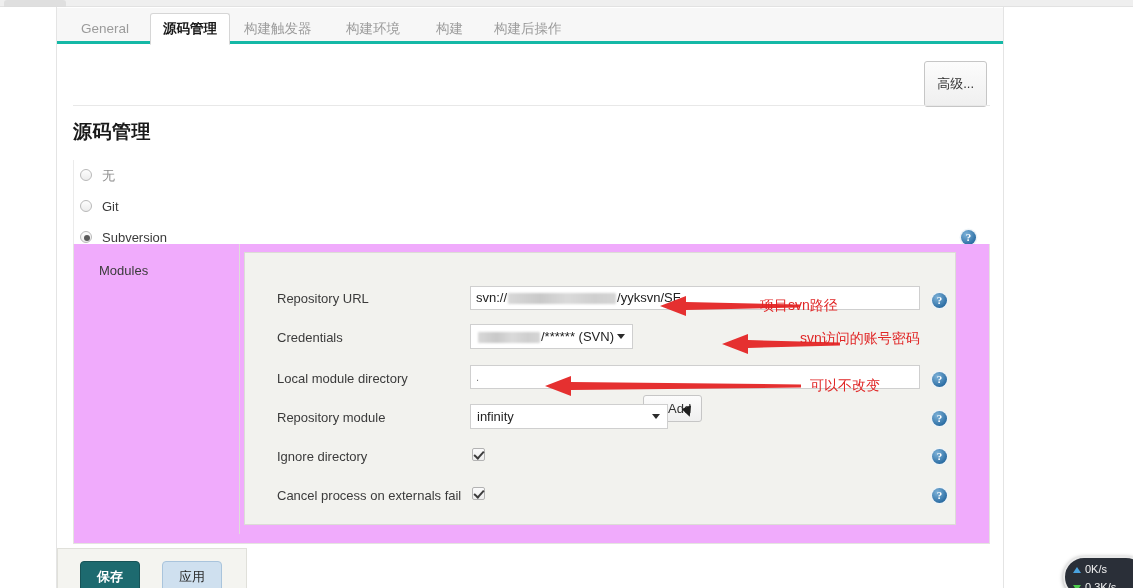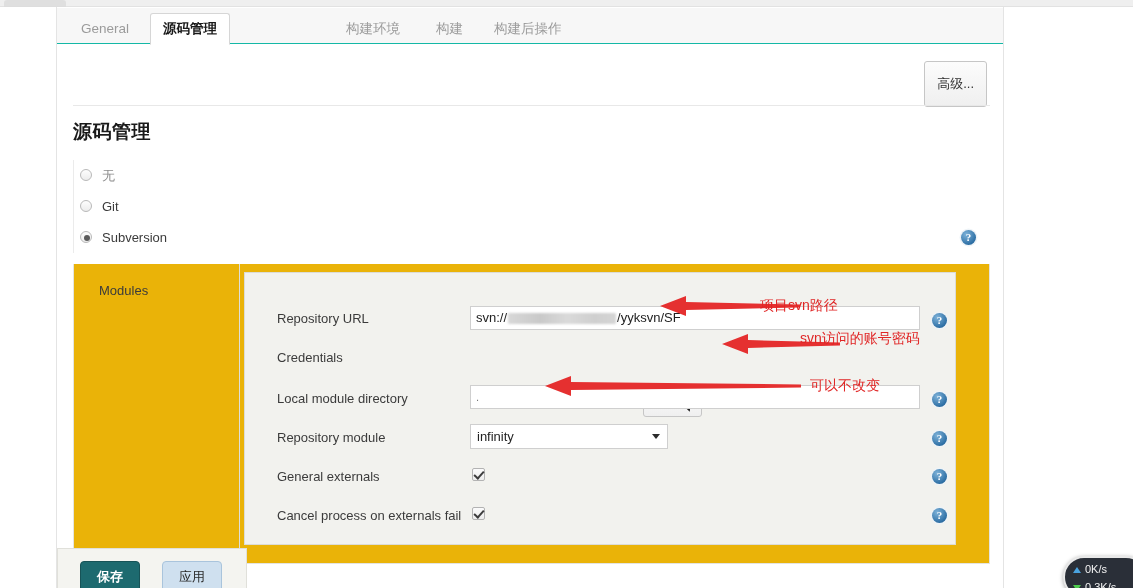--- a/index.html
+++ b/index.html
@@ -39,21 +39,21 @@
   .page-right-edge {
     position: absolute; left: 1003px; top: 7px; width: 1px; height: 581px;
     background: #e4e4e4;
   }
 
   
   .tabbar {
     position: absolute; left: 57px; top: 8px;
     width: 946px; height: 36px;
     background: #f7f7f7;
-    border-bottom: 1px solid #14b8a6;
+    border-bottom: 3px solid #14b8a6;
   }
   .tab {
     position: absolute; top: 6px; height: 30px;
     line-height: 30px;
     padding: 0 12px;
     font-size: 13.5px;
     color: #9b9b9b;
     white-space: nowrap;
     cursor: pointer;
   }
@@ -136,23 +136,23 @@
     font-size: 11px; font-weight: bold;
     line-height: 15px; text-align: center;
     display: inline-block;
     font-family: "Liberation Serif", serif;
     cursor: pointer;
     box-shadow: 0 0 0 1.5px #eef3f7;
   }
 
   
   .scm-panel {
-    position: absolute; left: 73px; top: 264px;
+    position: absolute; left: 73px; top: 244px;
     width: 917px; height: 300px;
-    background: #eab308;
+    background: #f0abfc;
     border: 1px solid #e4e4e0;
     border-top: none;
   }
   .modules-label {
     position: absolute; left: 25px; top: 19px;
     font-size: 13px; color: #3b3b3b;
   }
   .modules-sep {
     position: absolute; left: 165px; top: 0; width: 1px; height: 290px;
     background: #dedeD8;
@@ -350,20 +350,21 @@
     <div class="chrome-tab"></div>
   </div>
   <div class="chrome-gap"></div>
 
   <div class="page"></div>
   <div class="page-right-edge"></div>
 
   <div class="tabbar">
     <div class="tab" style="left:12px;">General</div>
     <div class="tab active" style="left:93px;">源码管理</div>
+    <div class="tab" style="left:175px;">构建触发器</div>
     <div class="tab" style="left:277px;">构建环境</div>
     <div class="tab" style="left:367px;">构建</div>
     <div class="tab" style="left:425px;">构建后操作</div>
   </div>
 
   <div class="adv-row">
     <div class="btn btn-advanced">高级...</div>
   </div>
   <div class="divider-line"></div>
 
@@ -394,20 +395,24 @@
       <div class="form-row" style="top:28px;">
         <div class="form-label">Repository URL</div>
         <div class="ctrl text-input" style="left:225px; top:5px; width:450px;">
           <span>svn://</span><span class="blur-mask" style="width:108px;"></span><span>/yyksvn/SF</span>
         </div>
         <span class="help-icon" style="position:absolute; left:687px; top:12px;">?</span>
       </div>
 
       <div class="form-row" style="top:67px;">
         <div class="form-label">Credentials</div>
+        <div class="ctrl select-ctrl" style="left:225px; top:4px; width:163px;">
+          <span class="blur-mask" style="width:62px;"></span><span>/****** (SVN)</span>
+          <span class="caret"></span>
+        </div>
         <div class="ctrl btn btn-add" style="left:398px; top:3px;">
           <span class="key-icon">
             <span class="ring"></span>
               <span class="shaft"></span>
               <span class="tooth"></span>
           </span>
           <span>Add</span>
           <span class="cursor-arrow"></span>
         </div>
       </div>
@@ -421,21 +426,21 @@
       <div class="form-row" style="top:147px;">
         <div class="form-label">Repository module</div>
         <div class="ctrl select-ctrl" style="left:225px; top:4px; width:198px;">
           <span>infinity</span>
           <span class="caret"></span>
         </div>
         <span class="help-icon" style="position:absolute; left:687px; top:11px;">?</span>
       </div>
 
       <div class="form-row" style="top:186px;">
-        <div class="form-label">General externals</div>
+        <div class="form-label">Ignore directory</div>
         <div class="ctrl checkbox checked" style="left:227px; top:9px;"></div>
         <span class="help-icon" style="position:absolute; left:687px; top:10px;">?</span>
       </div>
 
       <div class="form-row" style="top:225px;">
         <div class="form-label">Cancel process on externals fail</div>
         <div class="ctrl checkbox checked" style="left:227px; top:9px;"></div>
         <span class="help-icon" style="position:absolute; left:687px; top:10px;">?</span>
       </div>
 

